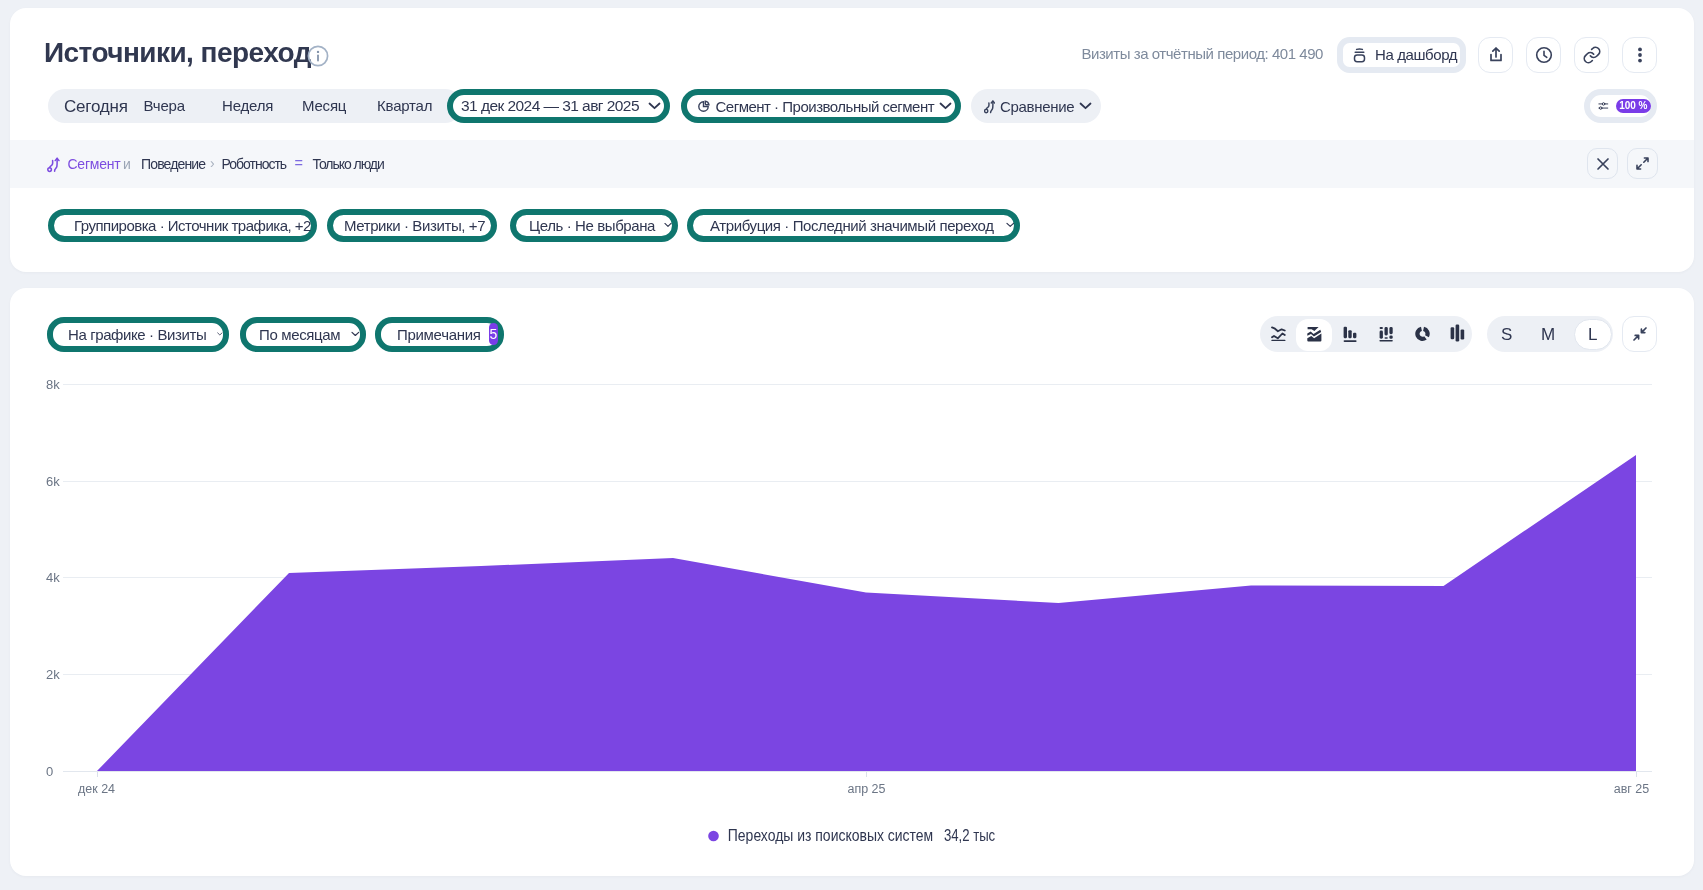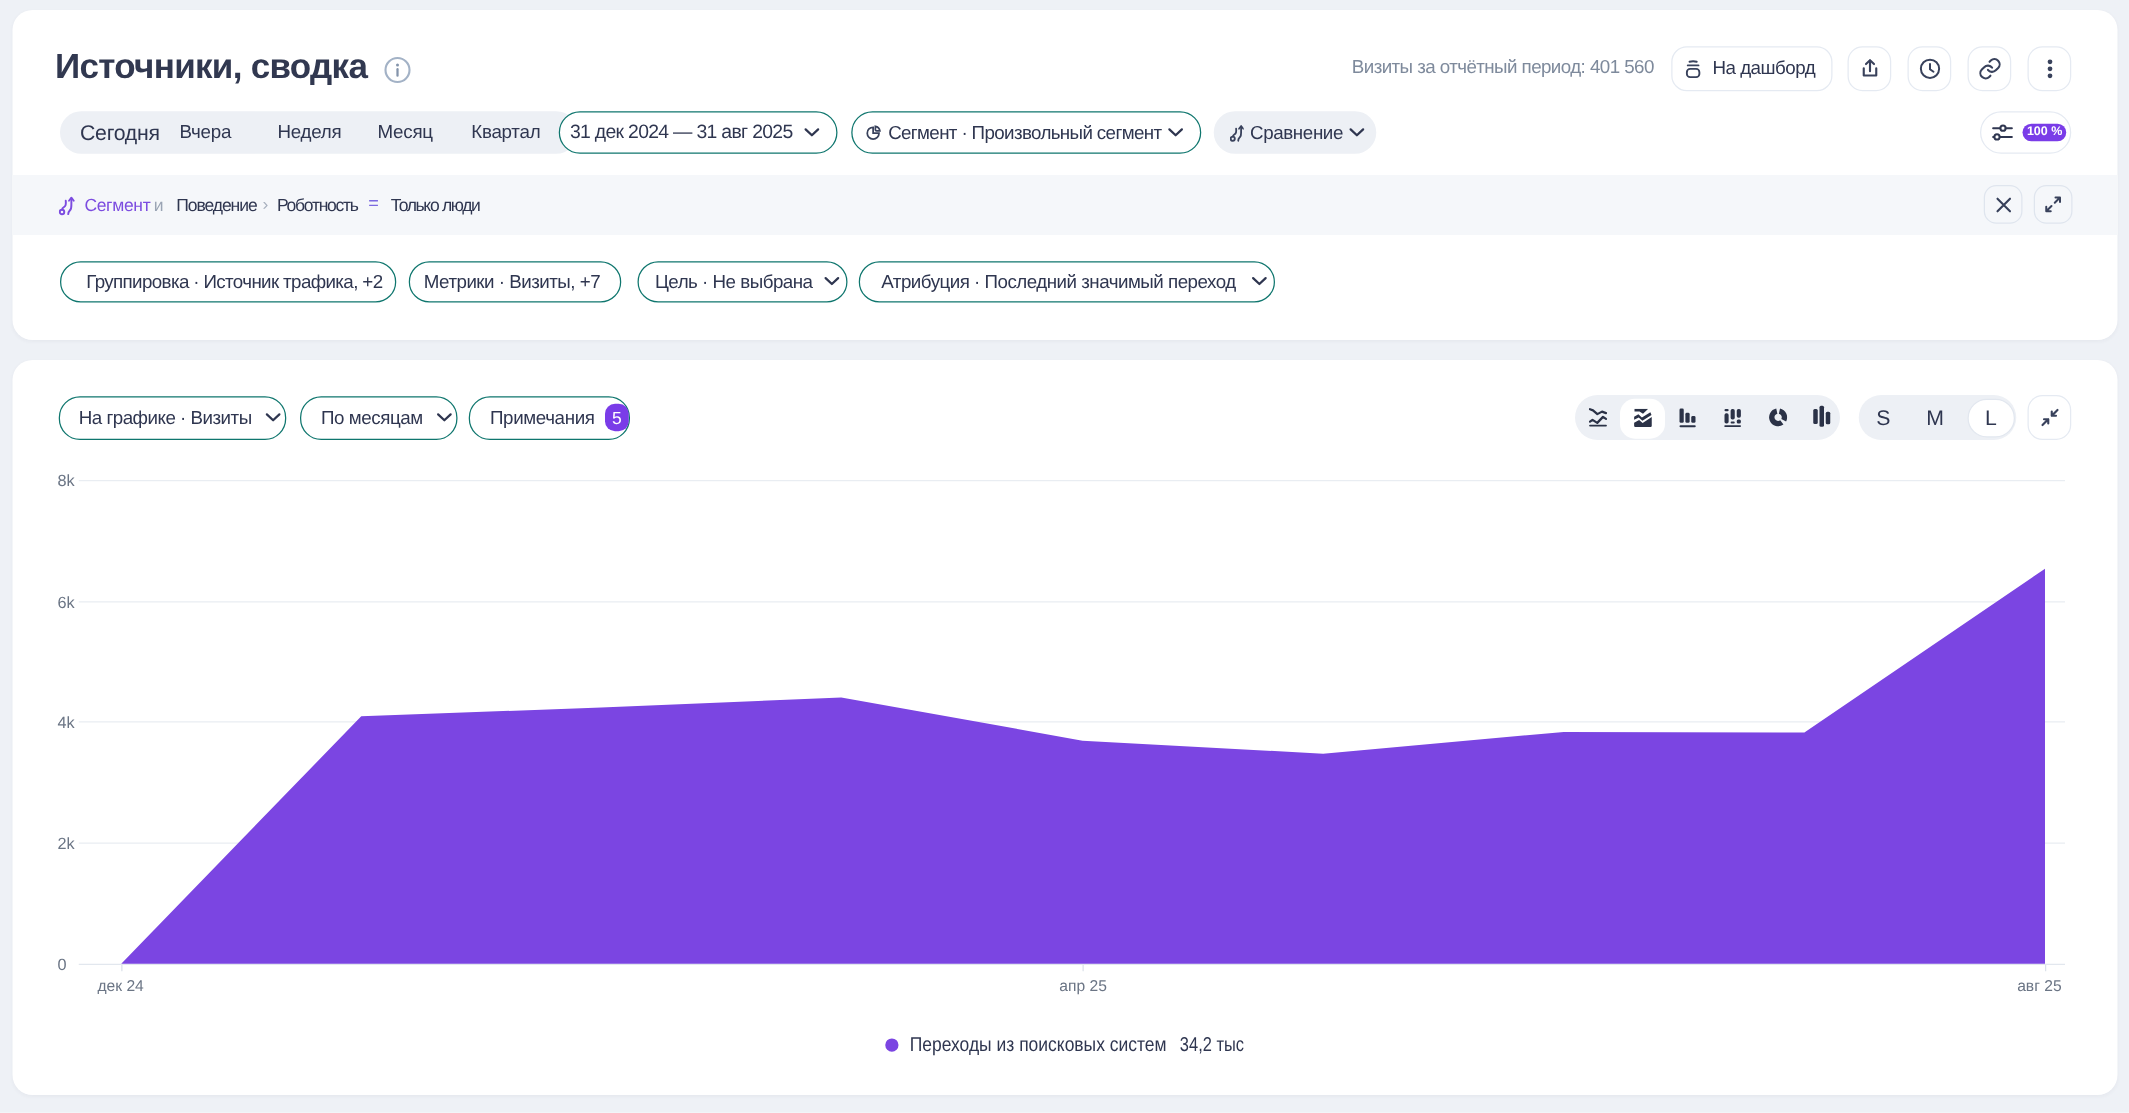--- a/index.html
+++ b/index.html
@@ -1,36 +1,36 @@
 <!DOCTYPE html>
 <html><head>
 <meta charset="utf-8">
 <style>
   * { margin:0; padding:0; box-sizing:border-box; }
   html,body { width:1703px; height:890px; background:#eef1f6; font-family:"Liberation Sans", sans-serif; overflow:hidden; }
   .card { position:absolute; background:#fff; border-radius:16px; box-shadow:0 1px 3px rgba(40,50,80,0.04); }
   .abs { position:absolute; }
-  .pill { position:absolute; display:flex; align-items:center; border-radius:18px; background:#fff; border:1px solid #0f766e; color:#2f3650; font-size:16px; white-space:nowrap; }
+  .pill { position:absolute; display:flex; align-items:center; border-radius:18px; background:#fff; border:6px solid #0f766e; color:#2f3650; font-size:16px; white-space:nowrap; }
   .gpill { position:absolute; display:flex; align-items:center; border-radius:18px; background:#edf0f5; color:#2f3650; font-size:16px; white-space:nowrap; }
   .iconbtn { position:absolute; width:35px; height:36px; border-radius:12px; border:1px solid #e5eaf2; background:#fff; display:flex; align-items:center; justify-content:center; }
   .txt { position:absolute; white-space:nowrap; }
 </style>
 </head>
 <body>
 
 <div class="card" style="left:10px; top:8px; width:1684px; height:264px;"></div>
 
-<div class="txt" style="left:44px; top:37px; font-size:28px; font-weight:bold; color:#313850; letter-spacing:-0.55px;">Источники, сводка</div>
+<div class="txt" style="left:44px; top:37px; font-size:28px; font-weight:bold; color:#313850; letter-spacing:-0.55px;">Источники, переход</div>
 <svg class="abs" style="left:307px; top:45px;" width="22" height="22" viewBox="0 0 22 22">
   <circle cx="11" cy="11" r="9.6" fill="none" stroke="#a3b2c6" stroke-width="1.7"></circle>
   <circle cx="11" cy="6.9" r="1.2" fill="#8494ab"></circle>
   <rect x="10.1" y="9.4" width="1.8" height="7" rx="0.9" fill="#8494ab"></rect>
 </svg>
 
-<div class="txt" style="right:380px; top:44.5px; font-size:15px; letter-spacing:-0.45px; color:#7e8a9c;">Визиты за отчётный период: 401 560</div>
+<div class="txt" style="right:380px; top:44.5px; font-size:15px; letter-spacing:-0.45px; color:#7e8a9c;">Визиты за отчётный период: 401 490</div>
 
 <div class="pill" style="left:1337px; top:36.5px; width:129px; height:36px; border-radius:12.5px; padding-left:9px; border-color:#e5eaf2;">
   <svg width="15" height="16" viewBox="0 0 15 16" style="margin-right:8px;" fill="none" stroke="#39425c" stroke-width="1.5" stroke-linecap="round">
     <path d="M4.6 2.4 Q7.5 1.6 10.4 2.4"></path>
     <path d="M3.2 5.3 H11.8"></path>
     <rect x="2.5" y="8.1" width="10" height="6.6" rx="2.6"></rect>
   </svg>
   <span style="font-size:15px; letter-spacing:-0.4px;">На дашборд</span>
 </div>
 

